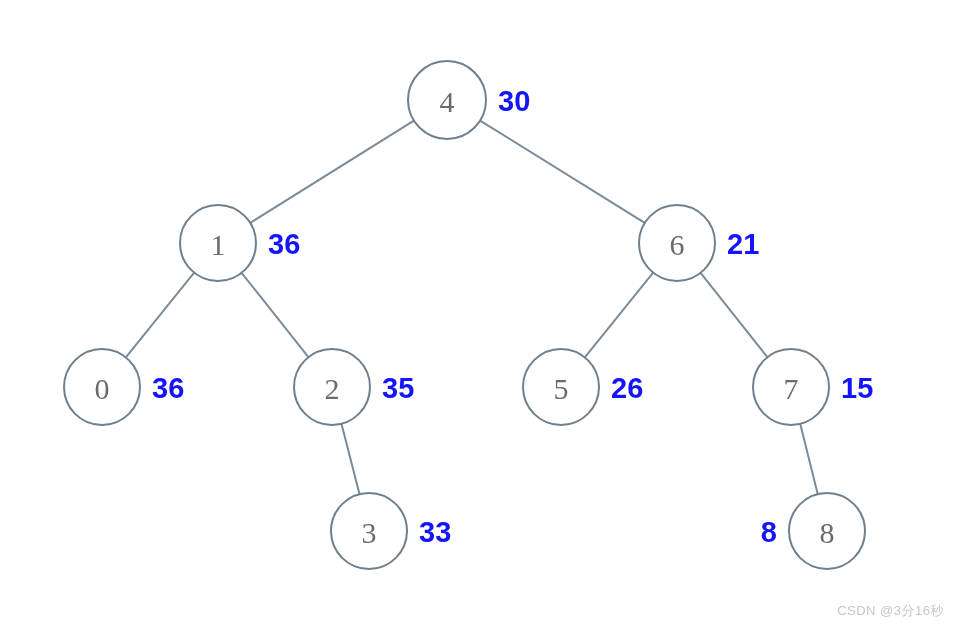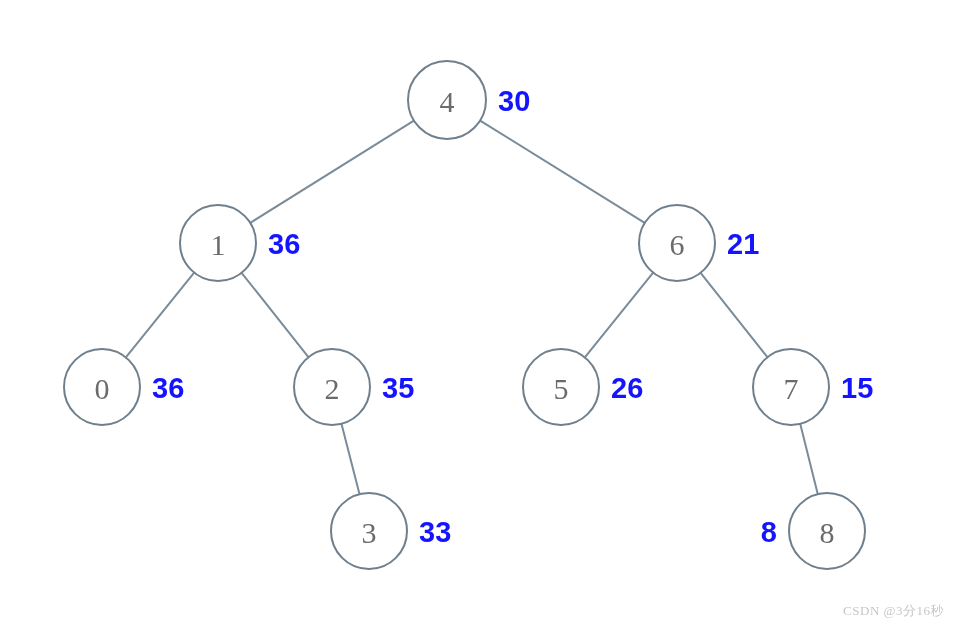--- a/index.html
+++ b/index.html
@@ -47,21 +47,21 @@
     font-weight: 700;
     dominant-baseline: central;
   }
   .node-weight.right { text-anchor: start; }
   .node-weight.left  { text-anchor: end; }
   .watermark {
     position: absolute;
     right: 14px;
     bottom: 6px;
     color: #c7c7c7;
-    font-family: Liberation Serif, serif;
+    font-family: Liberation Sans, sans-serif;
     font-size: 13px;
     letter-spacing: 0.5px;
     white-space: nowrap;
     user-select: none;
   }
 </style>
 </head>
 <body>
 
 <svg id="tree-canvas" viewBox="0 0 958 626">

